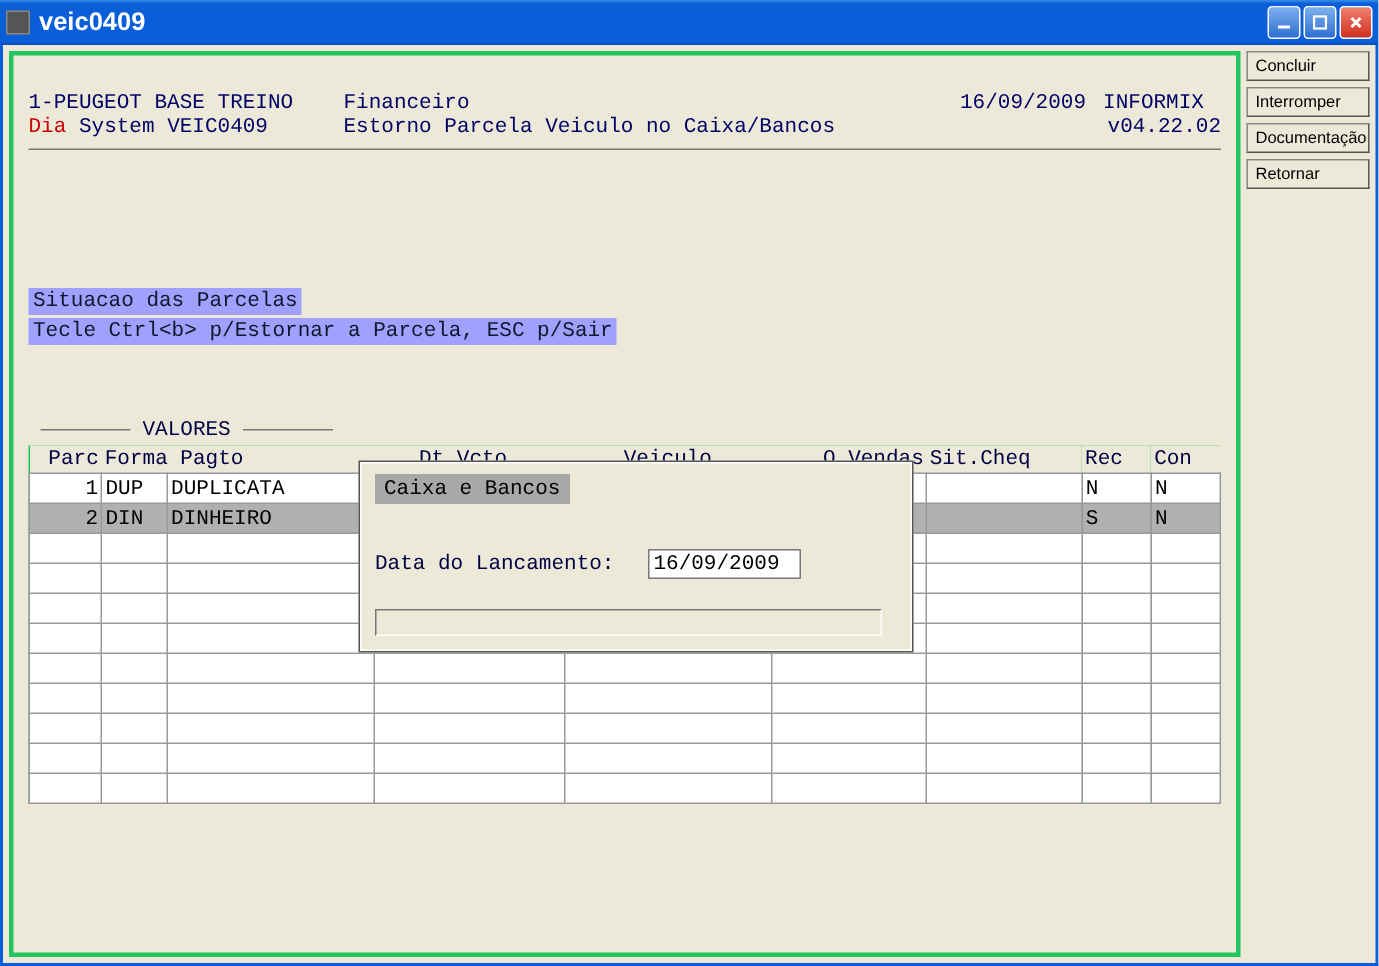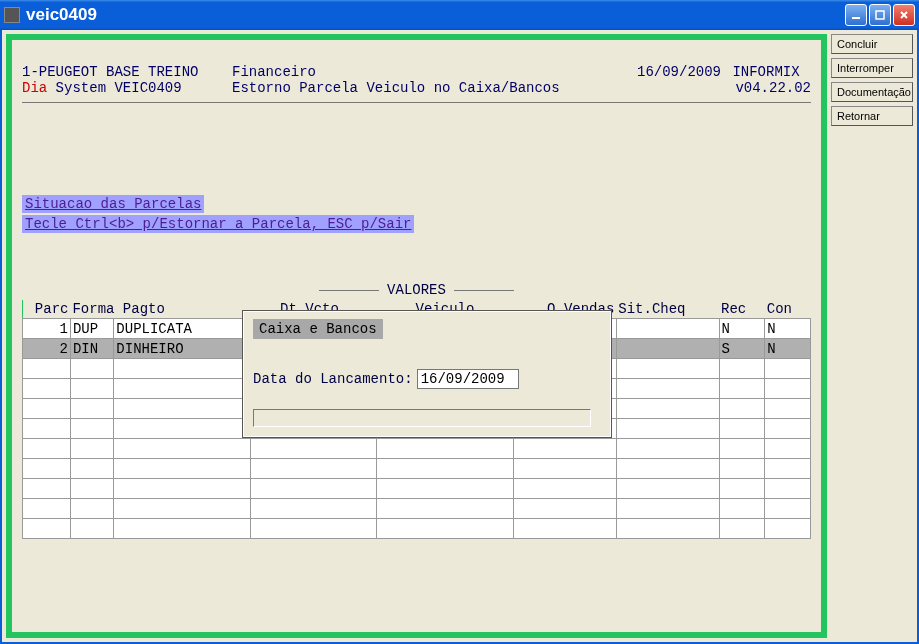--- a/index.html
+++ b/index.html
@@ -56,21 +56,21 @@
       display: flex;
       height: calc(100% - 30px);
       padding: 4px;
       background: #ece9d8;
       border: 2px solid #0a5fd8;
       border-top: none;
     }
     .content-panel {
       flex: 1;
       background: #ece9d8;
-      border: 6px solid #22c55e;
+      border: 3px solid #22c55e;
       padding: 24px 10px 10px 10px;
       position: relative;
       margin-right: 4px;
     }
     .sidebar {
       width: 82px;
       display: flex;
       flex-direction: column;
       gap: 4px;
     }
@@ -98,32 +98,30 @@
     .header-line2 .h2-a { flex: 0 0 210px; }
     .header-line2 .h2-b { flex: 1; }
     .header-line2 .h2-c { flex: 0 0 90px; text-align: right; }
     hr.sep {
       border: none;
       border-top: 1px solid #777;
       margin: 6px 0 92px 0;
     }
     .hilite {
       background: #a0a0ff;
-      color: #4c1d95;
+      color: #0f172a;
       display: inline-block;
       padding: 1px 3px;
       margin-bottom: 2px;
-      text-decoration: underline;
     }
     .valores-wrap {
       position: relative;
       margin-top: 6px;
     }
     .valores-label {
-      text-align: center;
       color: #004;
       margin-top: 47px;
     }
     .valores-label::before,
     .valores-label::after {
       content: "";
       display: inline-block;
       width: 60px;
       border-top: 1px solid #777;
       vertical-align: middle;
@@ -169,21 +167,21 @@
     .popup-title {
       display: inline-block;
       background: #a8a8a8;
       color: #000;
       padding: 2px 6px;
       margin-bottom: 30px;
     }
     .popup-field {
       display: flex;
       align-items: center;
-      gap: 4px;
+      gap: 22px;
       color: #004;
       margin-bottom: 20px;
     }
     .popup-field input {
       font-family: "Courier New", monospace;
       font-size: 14px;
       border: 1px solid #777;
       padding: 1px 3px;
       width: 102px;
       background: white;

